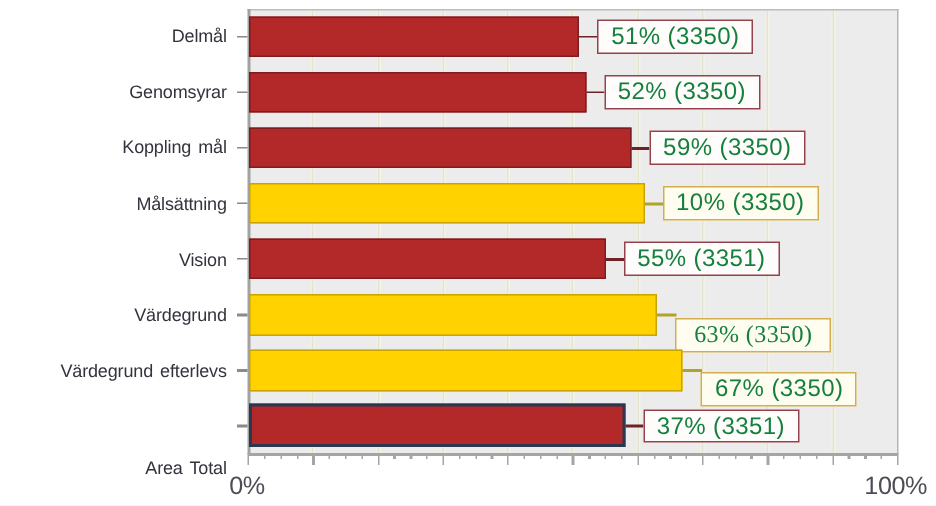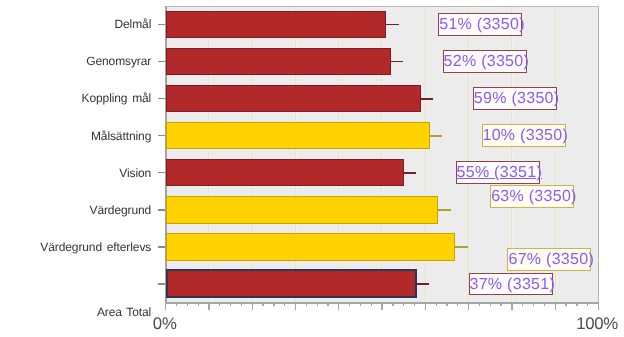--- a/index.html
+++ b/index.html
@@ -32,23 +32,23 @@
   .ylabel{position:absolute;right:472.8px;text-align:right;font-size:12px;
           letter-spacing:-0.1px;word-spacing:1.5px;color:#33333d;
           white-space:nowrap;line-height:1;}
 
   
   .bar{position:absolute;left:165.5px;box-sizing:border-box;height:27.6px;border-width:1px;border-style:solid;}
   .bar.total{border-width:2.2px;height:29px;}
 
   
   .conn{position:absolute;height:1.6px;width:12.6px;}
-  .vbox{position:absolute;box-sizing:border-box;width:84px;height:22.6px;
-        border-width:1.3px;border-style:solid;font-size:16px;letter-spacing:0.28px;color:#8b5cf6;
-        line-height:21.2px;white-space:nowrap;text-align:center;margin-left:40px;}
+  .vbox{position:absolute;box-sizing:border-box;width:104px;height:22.6px;
+        border-width:1.3px;border-style:solid;font-size:16px;letter-spacing:0.28px;color:#15803d;
+        line-height:21.2px;white-space:nowrap;text-align:center;}
 
   
   .xlabel{position:absolute;top:315.6px;font-size:16.8px;letter-spacing:-0.3px;
           color:#4d4d57;white-space:nowrap;line-height:1;text-align:center;
           transform:translateX(-50%);}
 </style>
 </head>
 <body>
 
 <div id="chart">
@@ -145,29 +145,29 @@
       <div class="bar" style="top: 121.806px; width: 264.008px; background: rgb(255, 210, 0); border-color: rgb(201, 163, 0);"></div>
       <div class="conn" style="left: 429.508px; top: 135.006px; background: rgb(176, 163, 43);"></div>
       <div class="vbox" style="left: 441.508px; top: 124.306px; border-color: rgb(209, 175, 80); background: rgb(255, 253, 240);">10% (3350)</div>
     </div>
 
     <div class="row">
       <div class="ytick" style="top: 172.194px;"></div>
       <div class="ylabel" style="top: 166.594px;">Vision</div>
       <div class="bar" style="top: 158.894px; width: 238.04px; background: rgb(179, 41, 41); border-color: rgb(125, 28, 33);"></div>
       <div class="conn" style="left: 403.54px; top: 172.094px; background: rgb(110, 34, 39);"></div>
-      <div class="vbox" style="left: 415.54px; top: 161.394px; border-color: rgb(149, 65, 75); background: rgb(255, 253, 252); text-decoration: underline;">55% (3351)</div>
+      <div class="vbox" style="left: 415.54px; top: 161.394px; border-color: rgb(149, 65, 75); background: rgb(255, 253, 252);">55% (3351)</div>
     </div>
 
     <div class="row">
       <div class="ytick" style="top: 209.281px;"></div>
       <div class="ylabel" style="top: 203.681px;">Värdegrund</div>
       <div class="bar" style="top: 195.981px; width: 272.664px; background: rgb(255, 210, 0); border-color: rgb(201, 163, 0);"></div>
       <div class="conn" style="left: 438.164px; top: 209.181px; background: rgb(176, 163, 43);"></div>
-      <div class="vbox" style="left: 450.164px; top: 185px; border-color: rgb(209, 175, 80); background: rgb(255, 253, 240);">63% (3350)</div>
+      <div class="vbox" style="left: 450.164px; top: 212px; border-color: rgb(209, 175, 80); background: rgb(255, 253, 240); font-family: Liberation Serif, serif;">63% (3350)</div>
     </div>
 
     <div class="row">
       <div class="ytick" style="top: 246.369px;"></div>
       <div class="ylabel" style="top: 240.769px;">Värdegrund efterlevs</div>
       <div class="bar" style="top: 233.069px; width: 289.976px; background: rgb(255, 210, 0); border-color: rgb(201, 163, 0);"></div>
       <div class="conn" style="left: 455.476px; top: 246.269px; background: rgb(176, 163, 43);"></div>
       <div class="vbox" style="left: 467.476px; top: 248px; border-color: rgb(209, 175, 80); background: rgb(255, 253, 240);">67% (3350)</div>
     </div>
 

